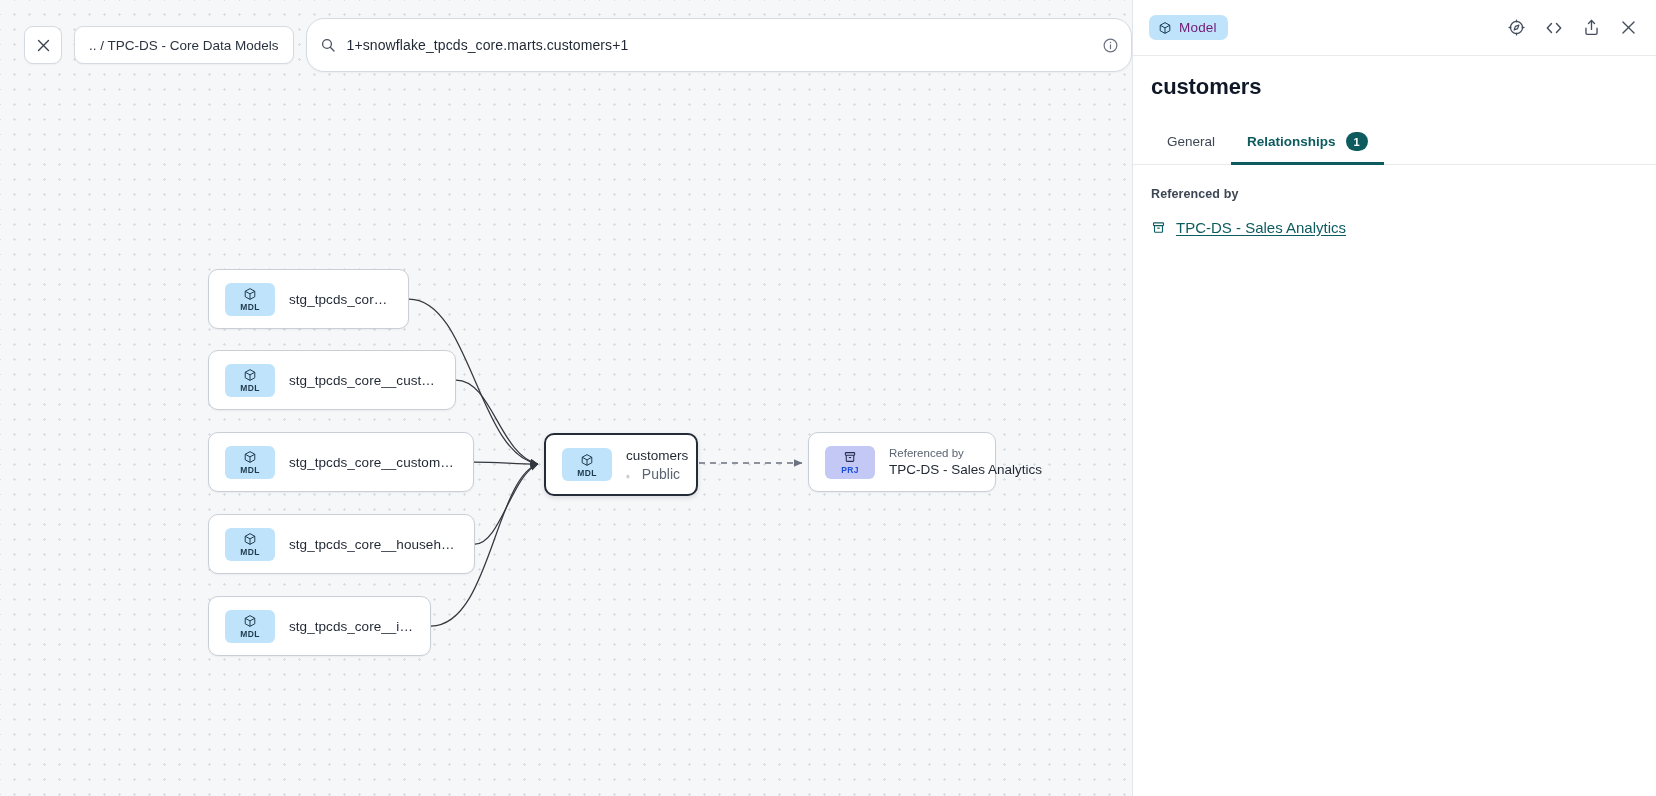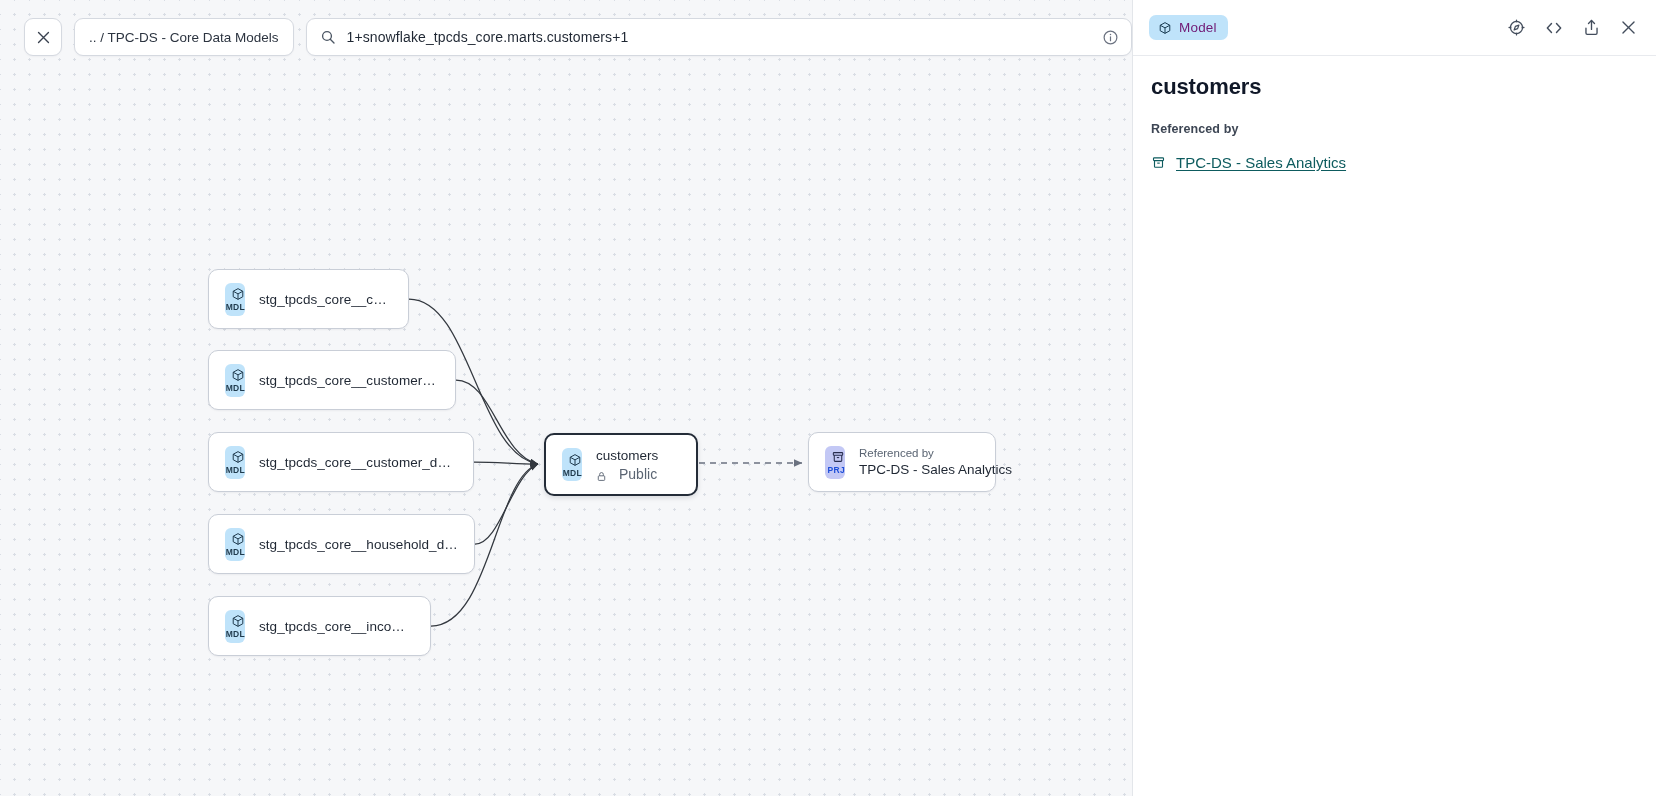--- a/index.html
+++ b/index.html
@@ -62,25 +62,25 @@
     display: flex;
     align-items: center;
     padding: 0 14px;
     font-size: 13.5px;
     color: #2c3440;
     white-space: nowrap;
     cursor: pointer;
     box-shadow: 0 1px 2px rgba(16,24,40,.04);
   }
   .tb-search {
-    height: 38px;
+    height: 54px;
     width: 826px;
     background: #ffffff;
     border: 1px solid #d5d9e0;
-    border-radius: 9px;
+    border-radius: 18px;
     display: flex;
     align-items: center;
     padding: 0 12px 0 13px;
     gap: 11px;
     box-shadow: 0 1px 2px rgba(16,24,40,.04);
   }
   .tb-search .sv {
     flex: 1 1 auto;
     font-size: 14px;
     color: #1f2733;
@@ -113,27 +113,27 @@
     z-index: 8;
     cursor: pointer;
     box-shadow: 0 1px 2px rgba(16,24,40,.05);
   }
   .node.selected {
     border: 2px solid #242c38;
     box-shadow: 0 2px 5px rgba(16,24,40,.13);
   }
   .node-badge {
     flex: 0 0 auto;
-    width: 20px; height: 33px;
+    width: 50px; height: 33px;
     border-radius: 6px;
     background: #bfe3fa;
     color: #1f3a4d;
     display: flex;
     flex-direction: column;
-    align-items: flex-end;
+    align-items: center;
     justify-content: center;
     gap: 1px;
     padding-top: 2px;
   }
   .node-badge.prj { background: #c3c8f5; color:#1d4ed8; }
   .node-badge .bl {
     font-size: 8.5px;
     font-weight: 700;
     letter-spacing: .3px;
     line-height: 11px;
@@ -447,20 +447,29 @@
             <path d="M5 5 L19 19 M19 5 L5 19"></path>
           </svg>
         </span>
       </div>
     </div>
 
     <div id="panel-head">
       <h1>customers</h1>
     </div>
 
+    <div id="tabs">
+      <div class="tab">
+        <span>General</span>
+      </div>
+      <div class="tab active">
+        <span>Relationships</span>
+        <span class="tab-badge">1</span>
+      </div>
+    </div>
 
     <div id="panel-body">
       <div class="section-title">Referenced by</div>
 
       <div class="ref-link">
         <span class="ri">
           <svg class="ico" width="15" height="15" viewBox="0 0 24 24" fill="none" stroke="currentColor" stroke-width="1.8" stroke-linejoin="round">
             <rect x="4" y="4.5" width="16" height="4.4" rx="1.2"></rect>
             <path d="M5.6 8.9 V18.2 a1.3 1.3 0 0 0 1.3 1.3 h10.2 a1.3 1.3 0 0 0 1.3 -1.3 V8.9"></path>
             <path d="M10 13 h4"></path>

